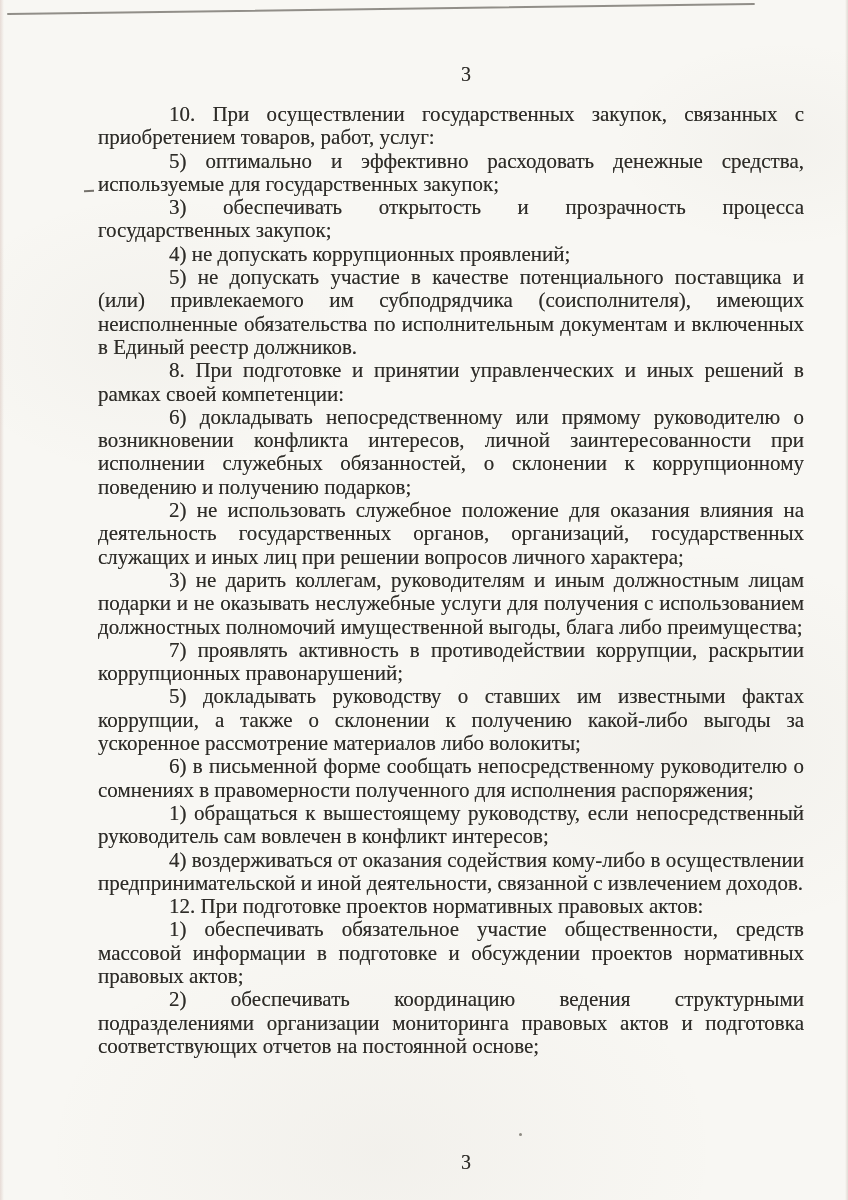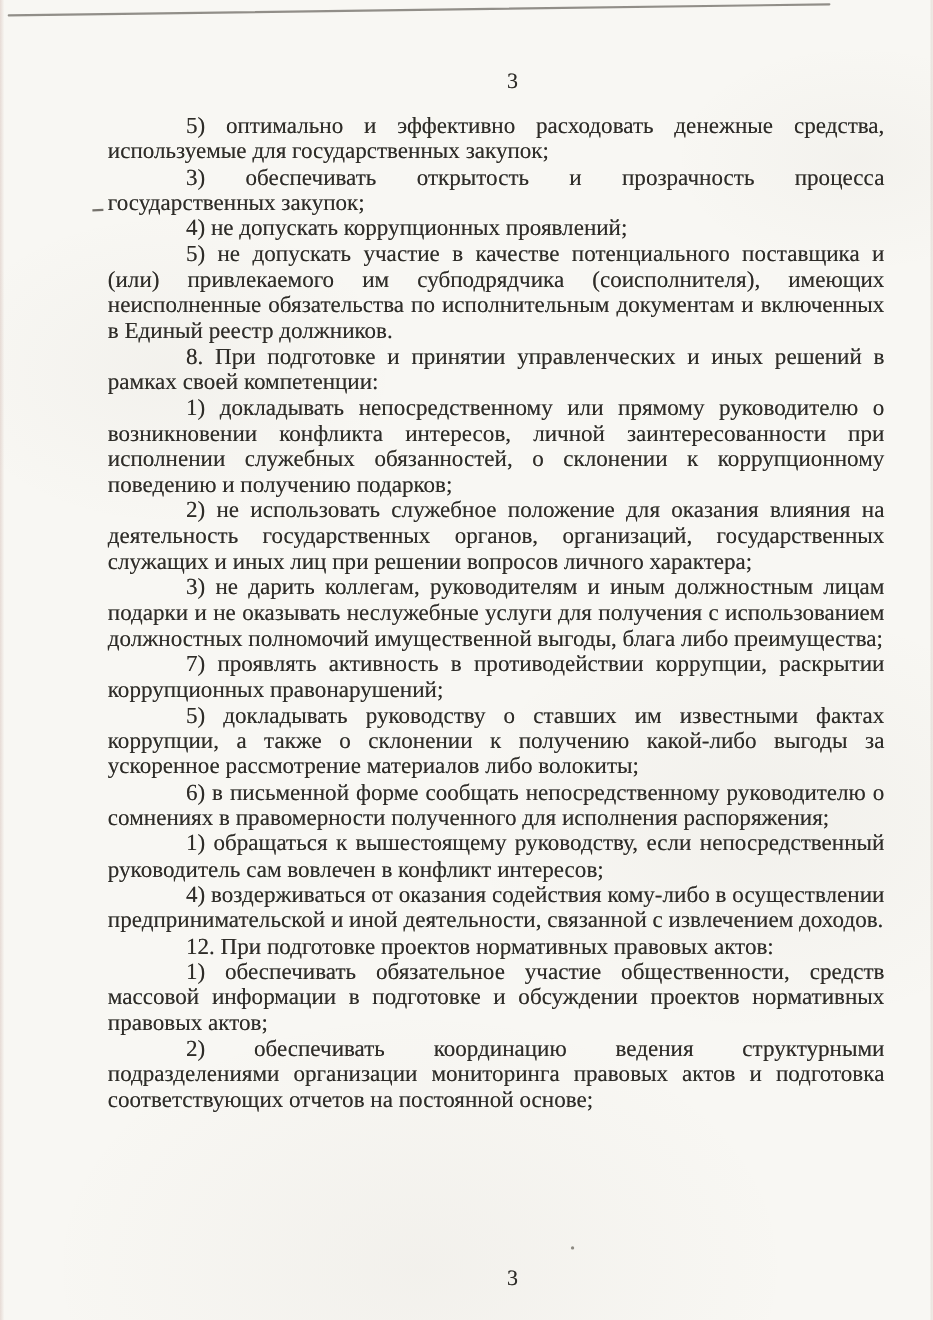--- a/index.html
+++ b/index.html
@@ -99,26 +99,27 @@
 
   <div class="top-line"></div>
   <div class="edge-left"></div>
   <div class="edge-right"></div>
   <div class="dash-artifact"></div>
   <div class="speck"></div>
 
   <div class="pagenum top">3</div>
 
   <div class="doc-body">
+    <p>10. При осуществлении государственных закупок, связанных с приобретением товаров, работ, услуг:</p>
     <p>5) оптимально и эффективно расходовать денежные средства, используемые для государственных закупок;</p>
     <p>3) обеспечивать открытость и прозрачность процесса государственных закупок;</p>
     <p>4) не допускать коррупционных проявлений;</p>
     <p>5) не допускать участие в качестве потенциального поставщика и (или) привлекаемого им субподрядчика (соисполнителя), имеющих неисполненные обязательства по исполнительным документам и включенных в Единый реестр должников.</p>
     <p>8. При подготовке и принятии управленческих и иных решений в рамках своей компетенции:</p>
-    <p>1) докладывать непосредственному или прямому руководителю о возникновении конфликта интересов, личной заинтересованности при исполнении служебных обязанностей, о склонении к коррупционному поведению и получению подарков;</p>
+    <p>6) докладывать непосредственному или прямому руководителю о возникновении конфликта интересов, личной заинтересованности при исполнении служебных обязанностей, о склонении к коррупционному поведению и получению подарков;</p>
     <p>2) не использовать служебное положение для оказания влияния на деятельность государственных органов, организаций, государственных служащих и иных лиц при решении вопросов личного характера;</p>
     <p>3) не дарить коллегам, руководителям и иным должностным лицам подарки и не оказывать неслужебные услуги для получения с использованием должностных полномочий имущественной выгоды, блага либо преимущества;</p>
     <p>7) проявлять активность в противодействии коррупции, раскрытии коррупционных правонарушений;</p>
     <p>5) докладывать руководству о ставших им известными фактах коррупции, а также о склонении к получению какой-либо выгоды за ускоренное рассмотрение материалов либо волокиты;</p>
     <p>6) в письменной форме сообщать непосредственному руководителю о сомнениях в правомерности полученного для исполнения распоряжения;</p>
     <p>1) обращаться к вышестоящему руководству, если непосредственный руководитель сам вовлечен в конфликт интересов;</p>
     <p>4) воздерживаться от оказания содействия кому-либо в осуществлении предпринимательской и иной деятельности, связанной с извлечением доходов.</p>
     <p>12. При подготовке проектов нормативных правовых актов:</p>
     <p>1) обеспечивать обязательное участие общественности, средств массовой информации в подготовке и обсуждении проектов нормативных правовых актов;</p>
     <p>2) обеспечивать координацию ведения структурными подразделениями организации мониторинга правовых актов и подготовка соответствующих отчетов на постоянной основе;</p>

